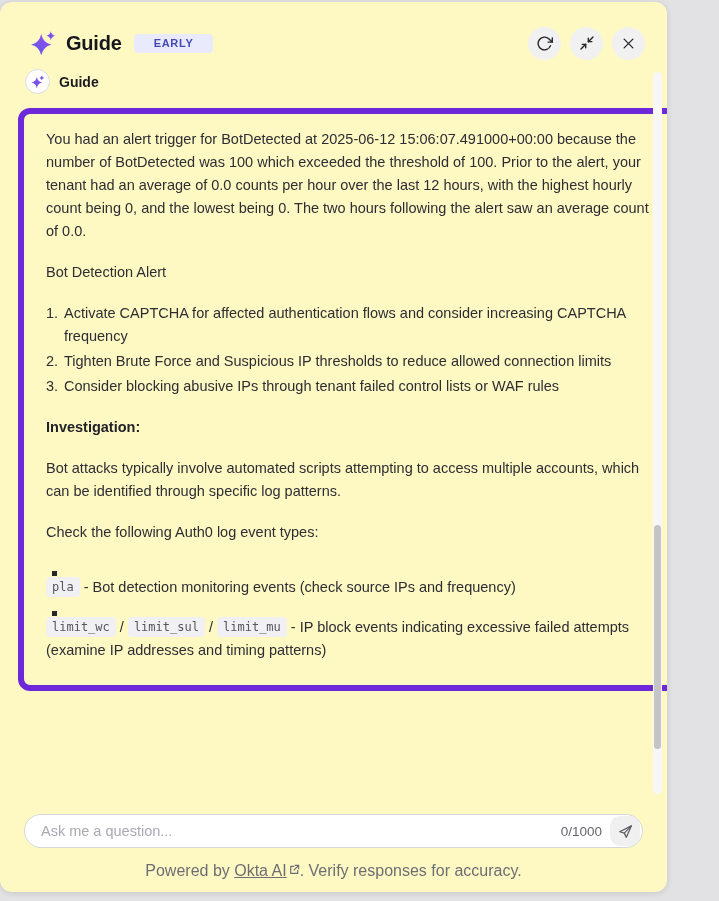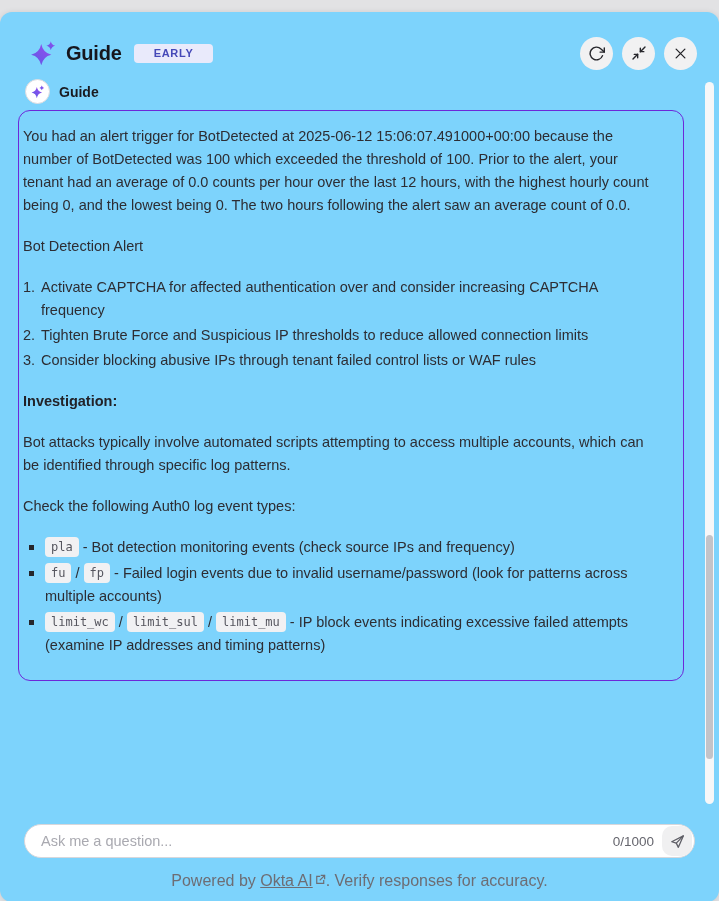--- a/index.html
+++ b/index.html
@@ -4,22 +4,22 @@
 <style>
   html,body{margin:0;padding:0;}
   body{
     width:719px;height:901px;position:relative;
     background:#e2e2e4;
     font-family:"Liberation Sans", sans-serif;
     -webkit-font-smoothing:antialiased;
     overflow:hidden;
   }
   .panel{
-    position:absolute;left:0;top:12px;width:719px;height:890px;
-    background:#7dd3fc;border-radius:12px;overflow:hidden;
+    position:absolute;left:0;top:2px;width:667px;height:890px;
+    background:#fef9c3;border-radius:12px;overflow:hidden;
     box-shadow:0 1px 6px rgba(0,0,0,0.12);
   }
   
   .header{
     position:absolute;top:24px;left:30px;right:22px;height:34px;
     display:flex;align-items:center;
   }
   .header .brand-icon{width:27px;height:27px;flex:0 0 auto;}
   .header .title{
     margin-left:9px;font-size:20px;font-weight:700;color:#16161d;letter-spacing:-0.2px;
@@ -44,34 +44,34 @@
     width:25px;height:25px;border-radius:50%;border:1px solid #dcdce0;background:#fff;
     display:flex;align-items:center;justify-content:center;box-sizing:border-box;
   }
   .avatar svg{width:14px;height:14px;}
   .subheader .sender{font-size:14px;font-weight:600;color:#1a1a20;}
   
   .scroll-area{
     position:absolute;top:96px;left:0;right:0;height:706px;overflow:hidden;
   }
   .message-card{
-    margin:2px 0 0 18px;width:666px;box-sizing:border-box;
-    border:1px solid #6d28d9;border-radius:12px;
-    padding:14px 22px 20px 4px;
+    margin:10px 0 0 18px;width:666px;box-sizing:border-box;
+    border:6px solid #6d28d9;border-radius:12px;
+    padding:14px 22px 20px 22px;
     color:#2d2d33;font-size:14.5px;line-height:23px;
   }
   .message-card p{margin:0 0 18px 0;}
   .message-card p:last-child{margin-bottom:0;}
   .msg-heading{font-weight:700;color:#222228;}
   .olist{margin:0 0 18px 0;}
   .oli{display:flex;margin-bottom:2px;}
   .oli .num{width:18px;flex:0 0 auto;}
   .oli .txt{flex:1;}
   .blist{margin:0;}
-  .bli{display:flex;align-items:flex-start;margin-bottom:3px;}
+  .bli{display:flex;align-items:flex-start;margin-bottom:3px;flex-direction:column;}
   .bullet-square{width:5px;height:5px;background:#26262b;margin:9px 11px 0 6px;flex:0 0 auto;}
   .bli .content{flex:1;}
   .chip{
     display:inline-block;background:#f1f1f3;color:#55555e;
     font-family:"DejaVu Sans Mono", monospace;font-size:12px;line-height:16px;
     padding:2px 6px;border-radius:4px;transform:translateY(-1px);
   }
   
   .scrollbar-track{
     position:absolute;top:70px;right:5px;width:9px;height:722px;
@@ -165,45 +165,41 @@
     <span class="sender">Guide</span>
   </div>
 
   <div class="scroll-area">
     <div class="message-card">
       <p>You had an alert trigger for BotDetected at 2025-06-12 15:06:07.491000+00:00 because the number of BotDetected was 100 which exceeded the threshold of 100. Prior to the alert, your tenant had an average of 0.0 counts per hour over the last 12 hours, with the highest hourly count being 0, and the lowest being 0. The two hours following the alert saw an average count of 0.0.</p>
       <p>Bot Detection Alert</p>
       <div class="olist">
           <div class="oli">
             <span class="num">1.</span>
-            <span class="txt">Activate CAPTCHA for affected authentication over and consider increasing CAPTCHA frequency</span>
+            <span class="txt">Activate CAPTCHA for affected authentication flows and consider increasing CAPTCHA frequency</span>
           </div>
           <div class="oli">
             <span class="num">2.</span>
             <span class="txt">Tighten Brute Force and Suspicious IP thresholds to reduce allowed connection limits</span>
           </div>
           <div class="oli">
             <span class="num">3.</span>
             <span class="txt">Consider blocking abusive IPs through tenant failed control lists or WAF rules</span>
           </div>
         </div>
       <p class="msg-heading">Investigation:</p>
       <p>Bot attacks typically involve automated scripts attempting to access multiple accounts, which can be identified through specific log patterns.</p>
       <p>Check the following Auth0 log event types:</p>
       <div class="blist">
           <div class="bli">
             <span class="bullet-square"></span>
             <span class="content"><span class="chip">pla</span> - Bot detection monitoring events (check source IPs and frequency)</span>
           </div>
           <div class="bli">
             <span class="bullet-square"></span>
-            <span class="content"><span class="chip">fu</span> / <span class="chip">fp</span> - Failed login events due to invalid username/password (look for patterns across multiple accounts)</span>
-          </div>
-          <div class="bli">
-            <span class="bullet-square"></span>
             <span class="content"><span class="chip">limit_wc</span> / <span class="chip">limit_sul</span> / <span class="chip">limit_mu</span> - IP block events indicating excessive failed attempts (examine IP addresses and timing patterns)</span>
           </div>
         </div>
     </div>
   </div>
 
   <div class="scrollbar-track"></div>
   <div class="scrollbar-thumb"></div>
 
   <div class="composer">

